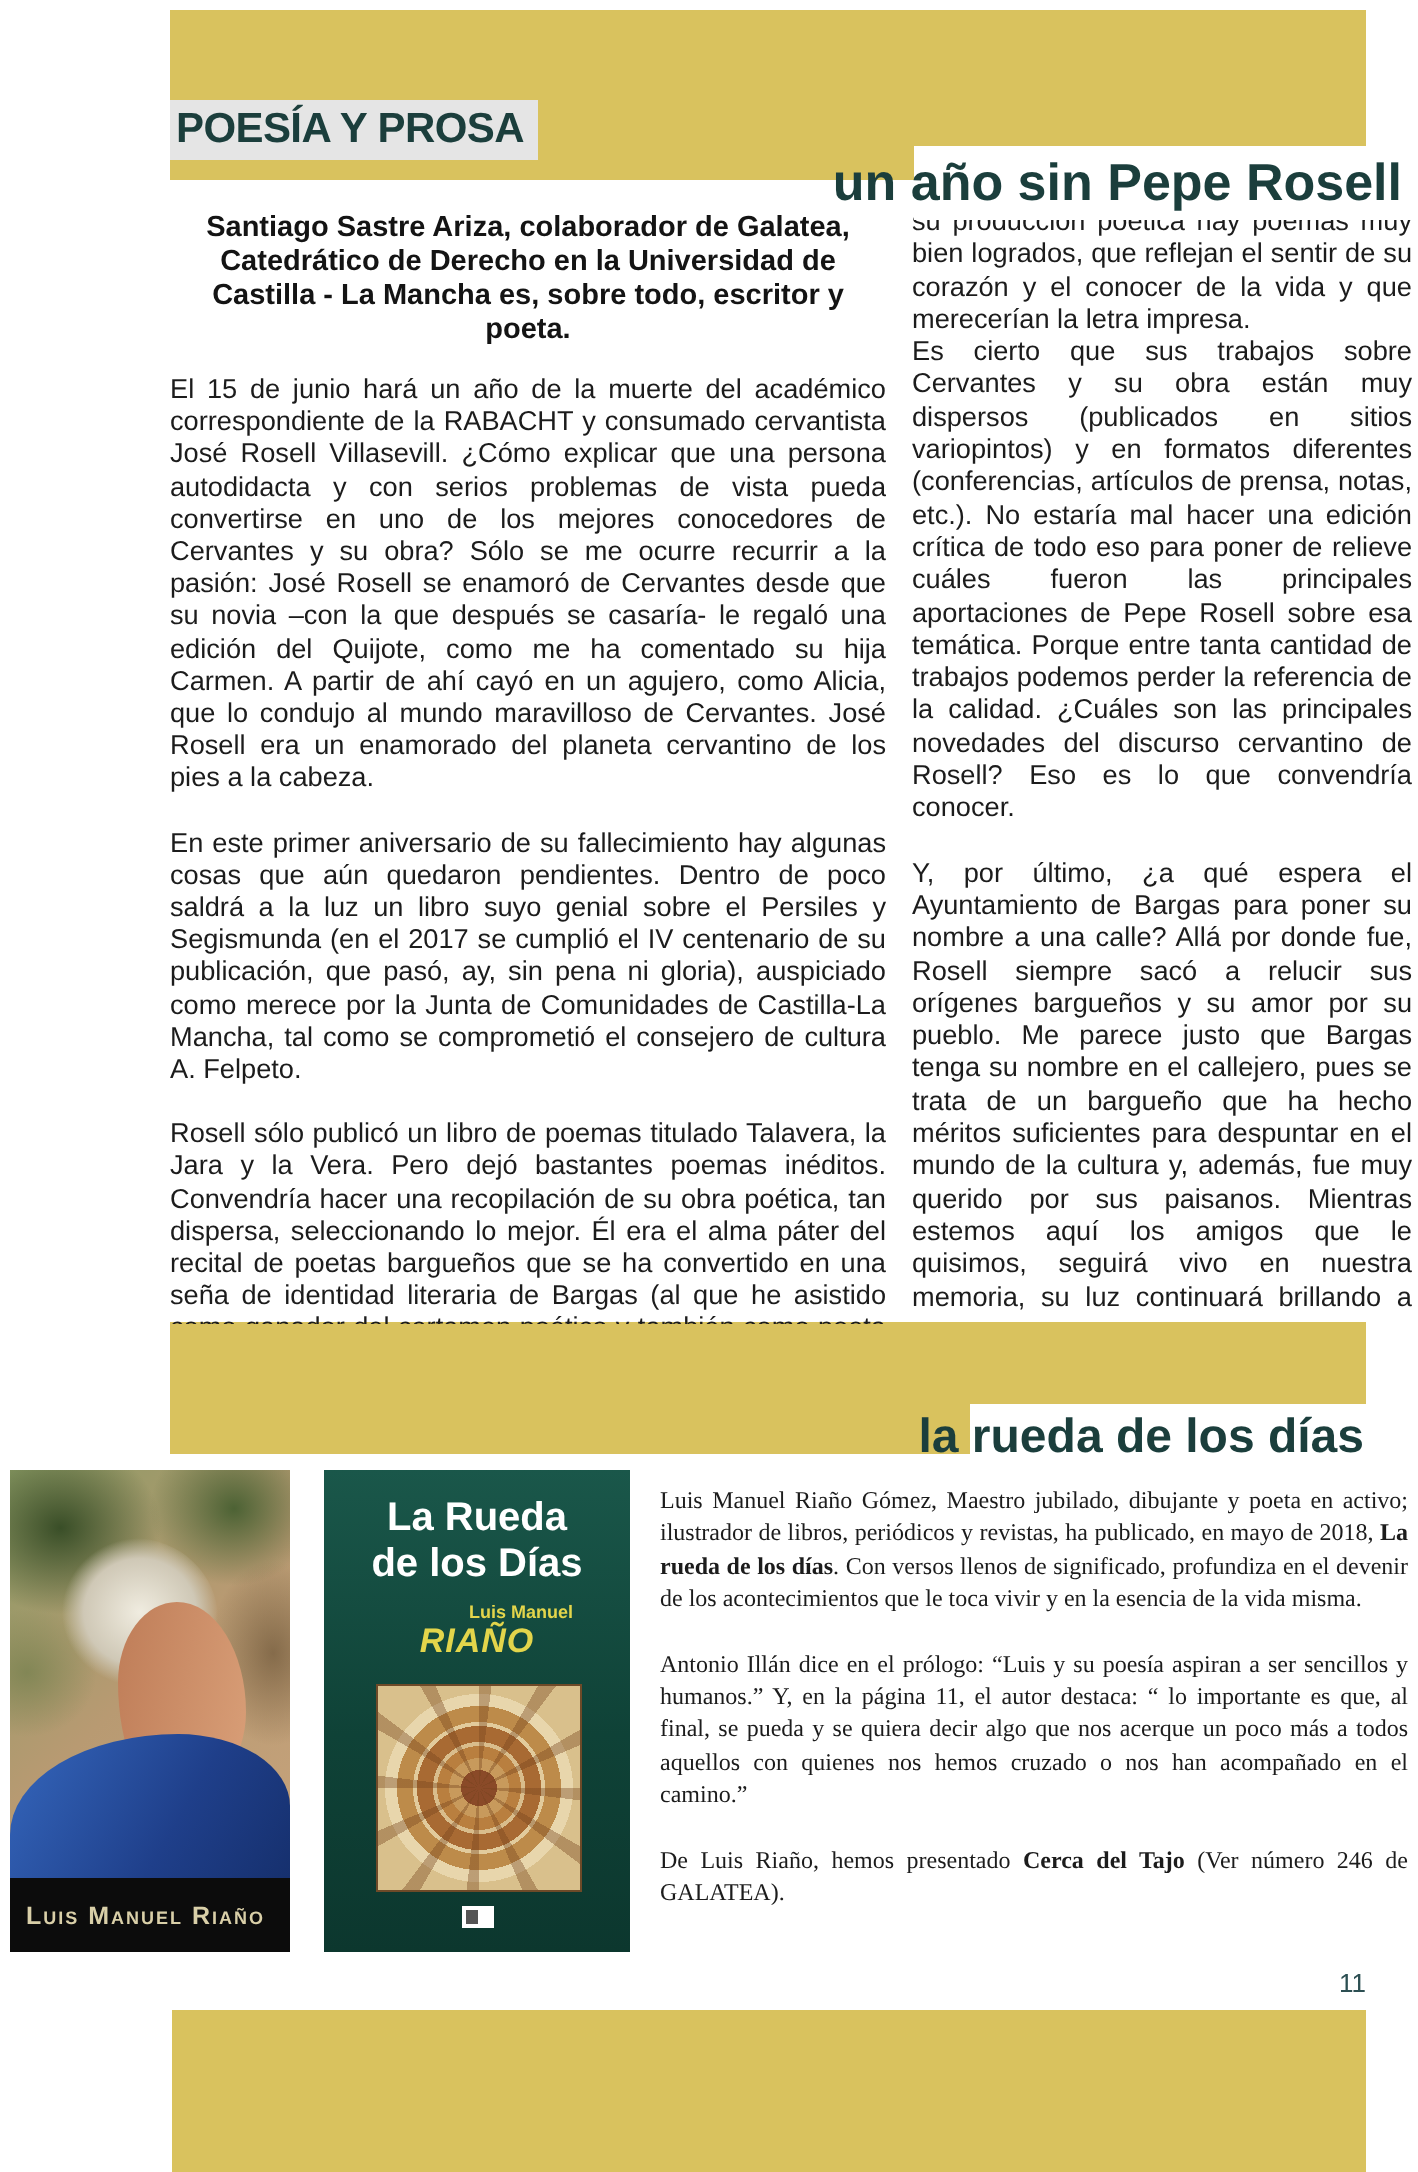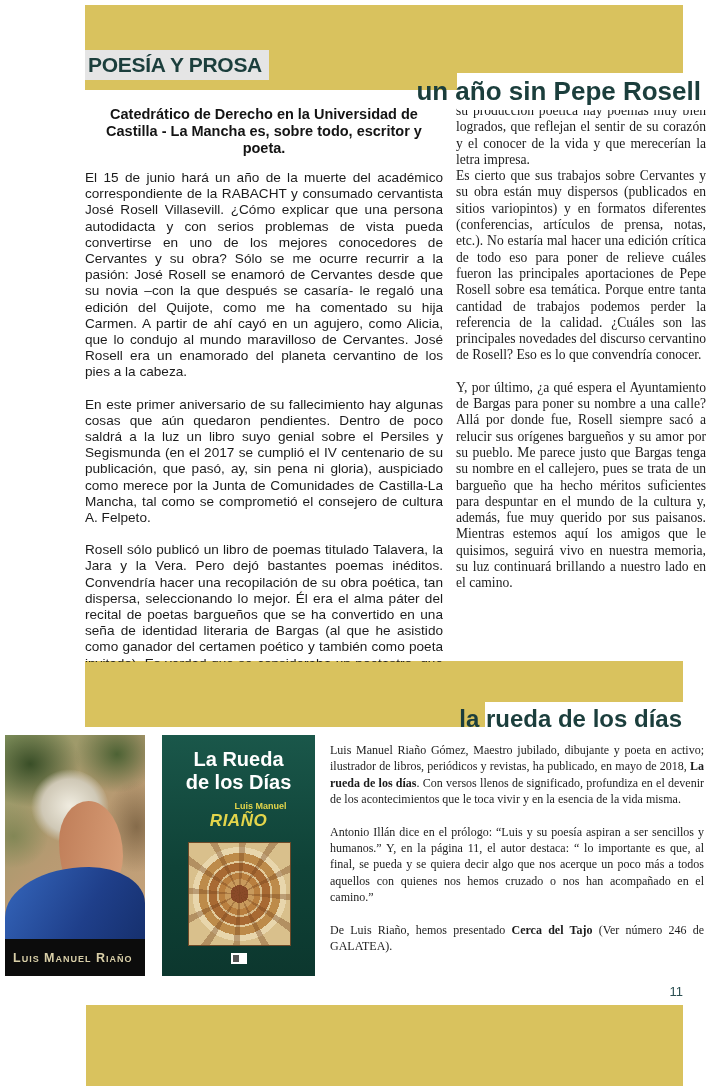--- a/index.html
+++ b/index.html
@@ -14,21 +14,21 @@
   .title1-box{position:absolute;left:457px;top:73px;width:252px;height:37px;background:#fff;z-index:5;
               display:flex;align-items:center;justify-content:flex-end;padding-right:8px;box-sizing:border-box;}
   .title1-box span{font-size:26px;font-weight:bold;color:#1b3e3c;white-space:nowrap;}
   .title2-box{position:absolute;left:485px;top:702px;width:224px;height:34px;background:#fff;z-index:5;
               display:flex;align-items:center;justify-content:flex-end;padding-right:27px;box-sizing:border-box;}
   .title2-box span{font-size:24px;font-weight:bold;color:#1b3e3c;white-space:nowrap;}
   .col-left{position:absolute;left:85px;top:106px;width:358px;height:556px;overflow:hidden;}
   .intro span{display:block;font-size:14.5px;line-height:17px;font-weight:bold;text-align:center;color:#141414;}
   .col-left p{margin:13px 0 0;font-size:13.6px;line-height:16.2px;text-align:justify;}
   .col-left p + p{margin-top:16px;}
-  .col-right{position:absolute;left:456px;top:103px;width:250px;height:556px;overflow:hidden;font-family:Liberation Serif, serif;}
+  .col-right{position:absolute;left:456px;top:103px;width:250px;height:556px;overflow:hidden;}
   .col-right p{margin:0;font-size:13.6px;line-height:16.3px;text-align:justify;}
   .col-right p.gap{margin-top:16px;}
   .photo{position:absolute;left:5px;top:735px;width:140px;height:241px;overflow:hidden;background:
      radial-gradient(70px 60px at 18% 12%, rgba(52,74,36,.95), rgba(52,74,36,0) 72%),
      radial-gradient(60px 55px at 80% 8%, rgba(66,92,46,.9), rgba(66,92,46,0) 70%),
      radial-gradient(50px 46px at 6% 42%, rgba(118,128,78,.75), transparent 70%),
      radial-gradient(46px 66px at 94% 38%, rgba(96,74,46,.6), transparent 70%),
      linear-gradient(135deg,#8a9a64 0%,#b89a72 45%,#caa57e 100%);}
   .photo .hair{position:absolute;left:26px;top:34px;width:78px;height:74px;border-radius:50% 60% 42% 50%;
      background:radial-gradient(closest-side,#f0ece0,#cfc8b6 72%,rgba(207,200,182,0));}
@@ -74,20 +74,21 @@
   <div class="poesia-box">
     <span>POESÍA Y PROSA</span>
   </div>
 
   <div class="title1-box">
     <span>un año sin Pepe Rosell</span>
   </div>
 
   <div class="col-left">
     <div class="intro">
+      <span>Santiago Sastre Ariza, colaborador de Galatea,</span>
       <span>Catedrático de Derecho en la Universidad de</span>
       <span>Castilla - La Mancha es, sobre todo, escritor y poeta.</span>
     </div>
     <p>El 15 de junio hará un año de la muerte del académico correspondiente de la RABACHT y consumado cervantista José Rosell Villasevill. ¿Cómo explicar que una persona autodidacta y con serios problemas de vista pueda convertirse en uno de los mejores conocedores de Cervantes y su obra? Sólo se me ocurre recurrir a la pasión: José Rosell se enamoró de Cervantes desde que su novia –con la que después se casaría- le regaló una edición del Quijote, como me ha comentado su hija Carmen. A partir de ahí cayó en un agujero, como Alicia, que lo condujo al mundo maravilloso de Cervantes. José Rosell era un enamorado del planeta cervantino de los pies a la cabeza.</p>
     <p>En este primer aniversario de su fallecimiento hay algunas cosas que aún quedaron pendientes. Dentro de poco saldrá a la luz un libro suyo genial sobre el Persiles y Segismunda (en el 2017 se cumplió el IV centenario de su publicación, que pasó, ay, sin pena ni gloria), auspiciado como merece por la Junta de Comunidades de Castilla-La Mancha, tal como se comprometió el consejero de cultura A. Felpeto.</p>
     <p>Rosell sólo publicó un libro de poemas titulado Talavera, la Jara y la Vera. Pero dejó bastantes poemas inéditos. Convendría hacer una recopilación de su obra poética, tan dispersa, seleccionando lo mejor. Él era el alma páter del recital de poetas bargueños que se ha convertido en una seña de identidad literaria de Bargas (al que he asistido como ganador del certamen poético y también como poeta invitado). Es verdad que se consideraba un poetastro, que no confiaba en su valía como poeta. Citaba a menudo unos conocidos versos de Cervantes: “Yo que siempre trabajo y me desvelo/por parecer que tengo de poeta/la gracia que no quiso darme el cielo”. Pero en</p>
   </div>
 
   <div class="col-right">
     <p>su producción poética hay poemas muy bien logrados, que reflejan el sentir de su corazón y el conocer de la vida y que merecerían la letra impresa.</p>

